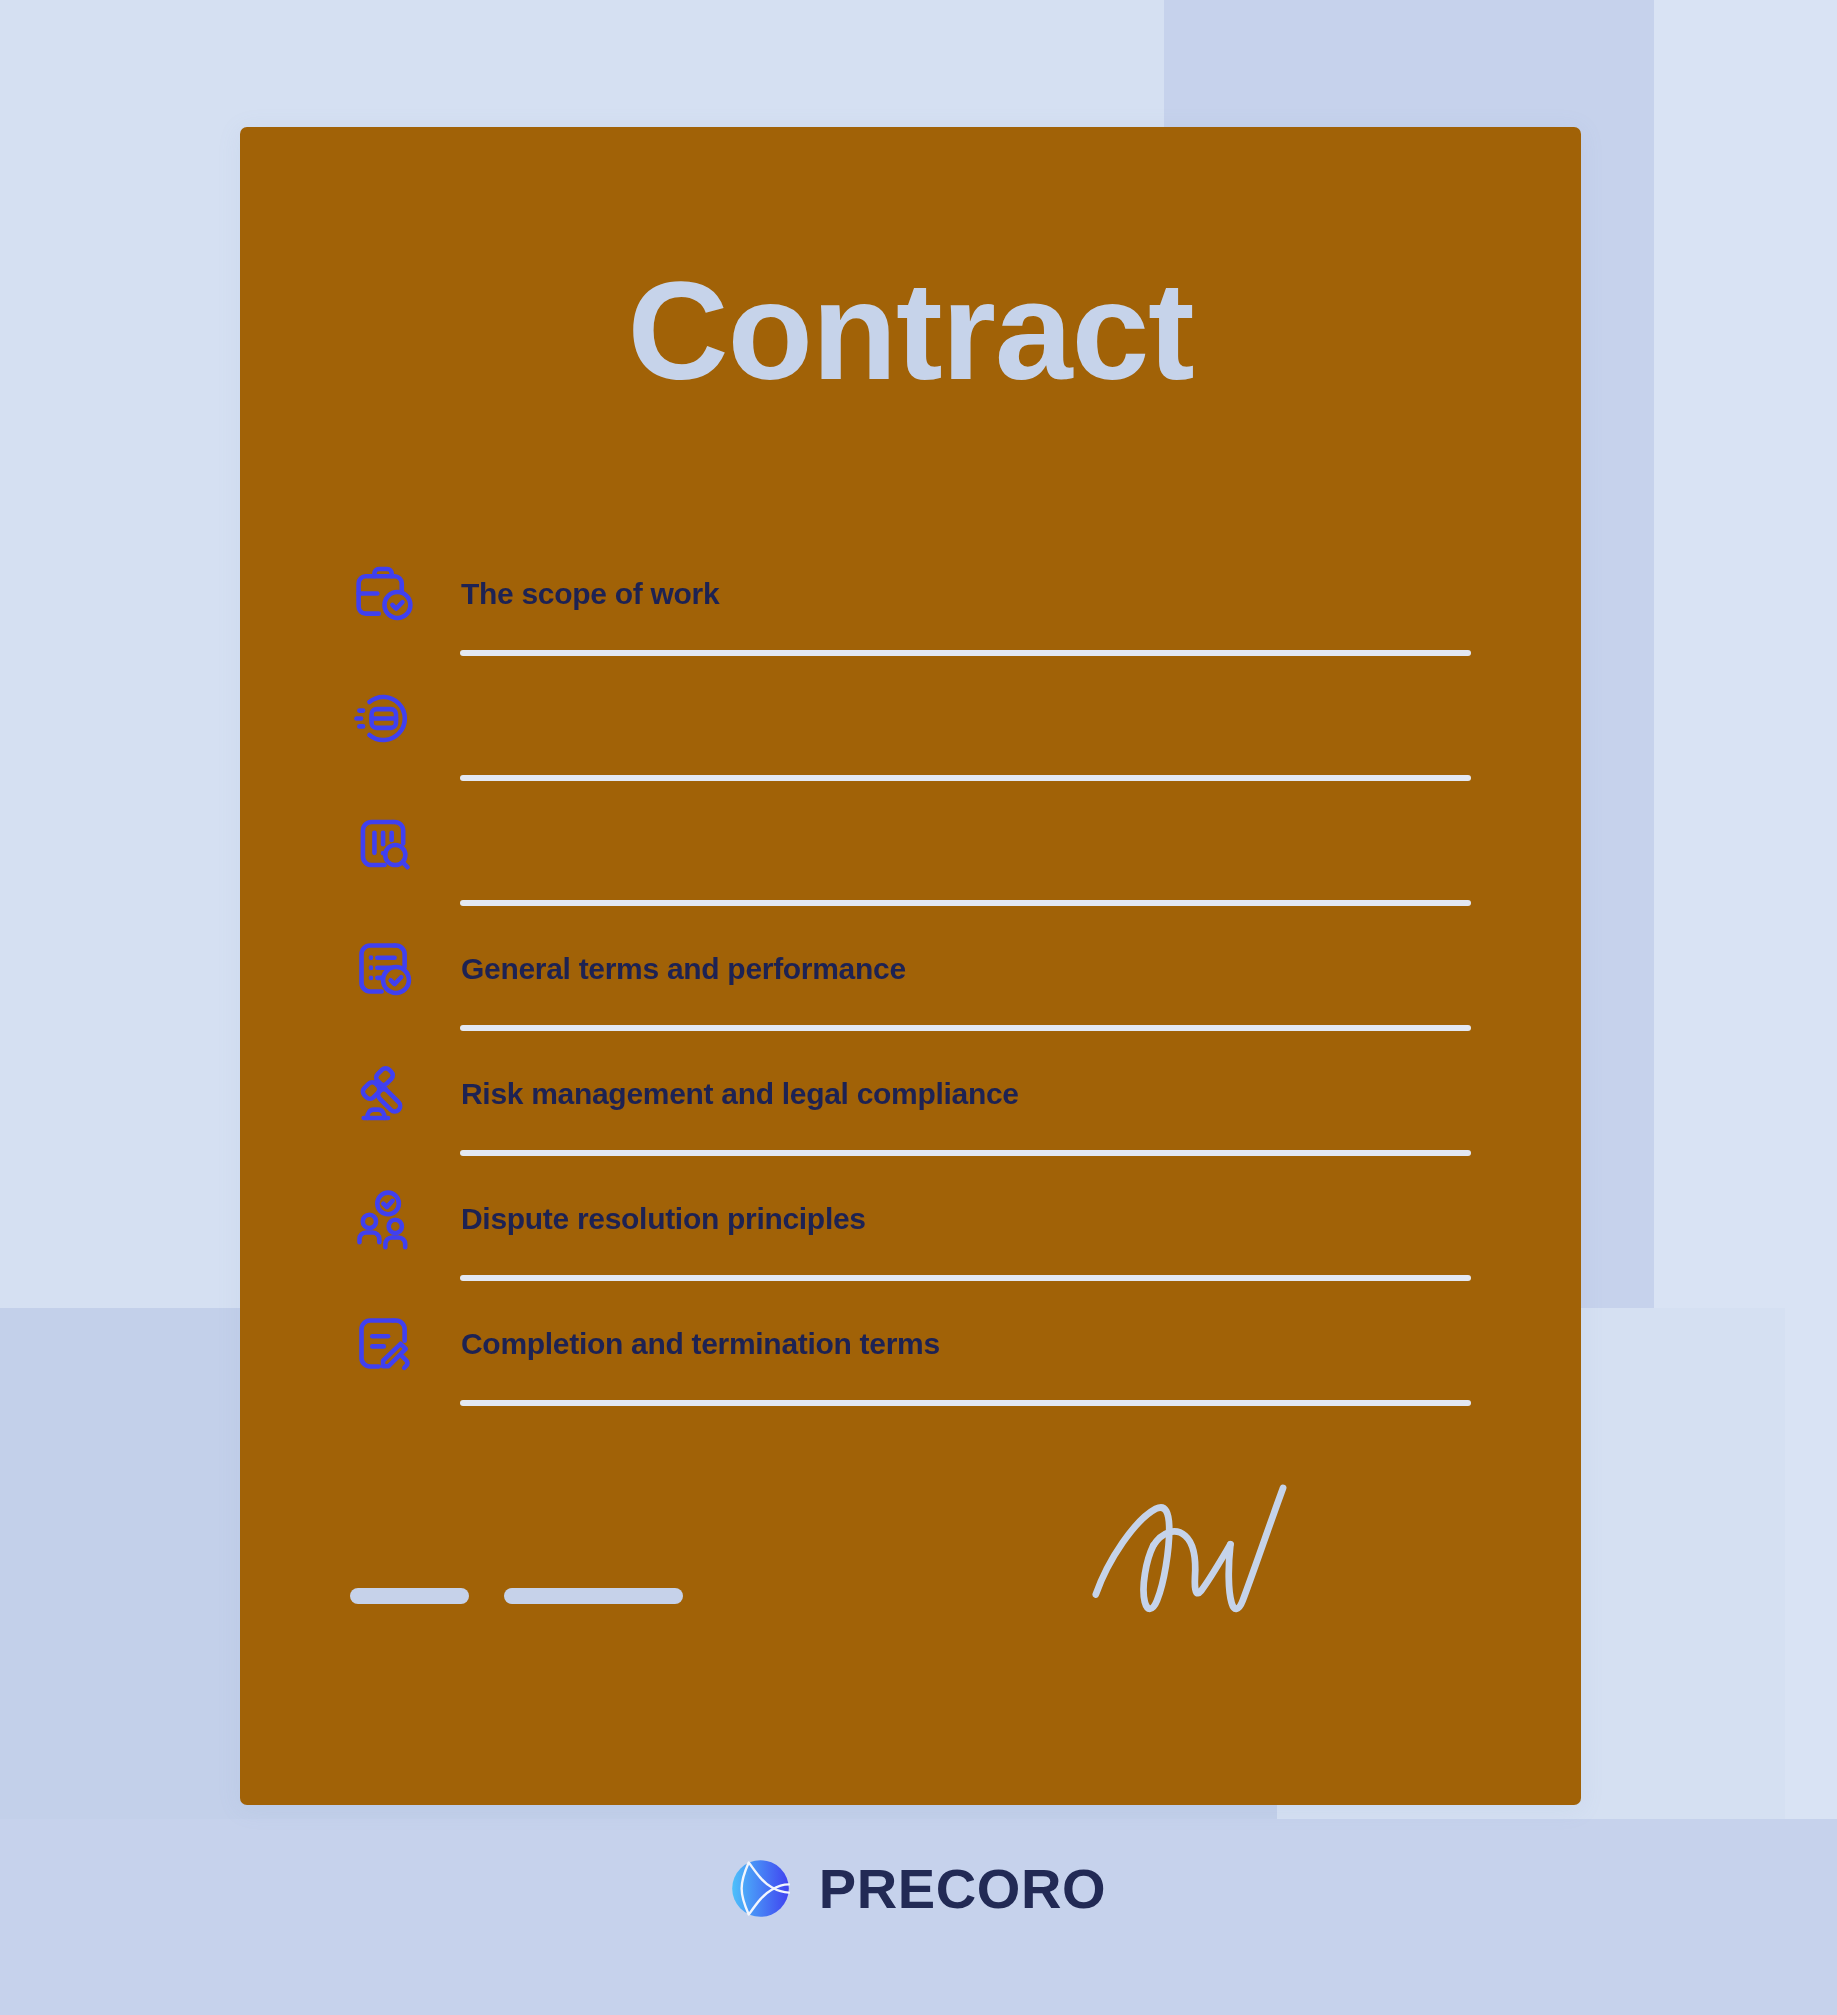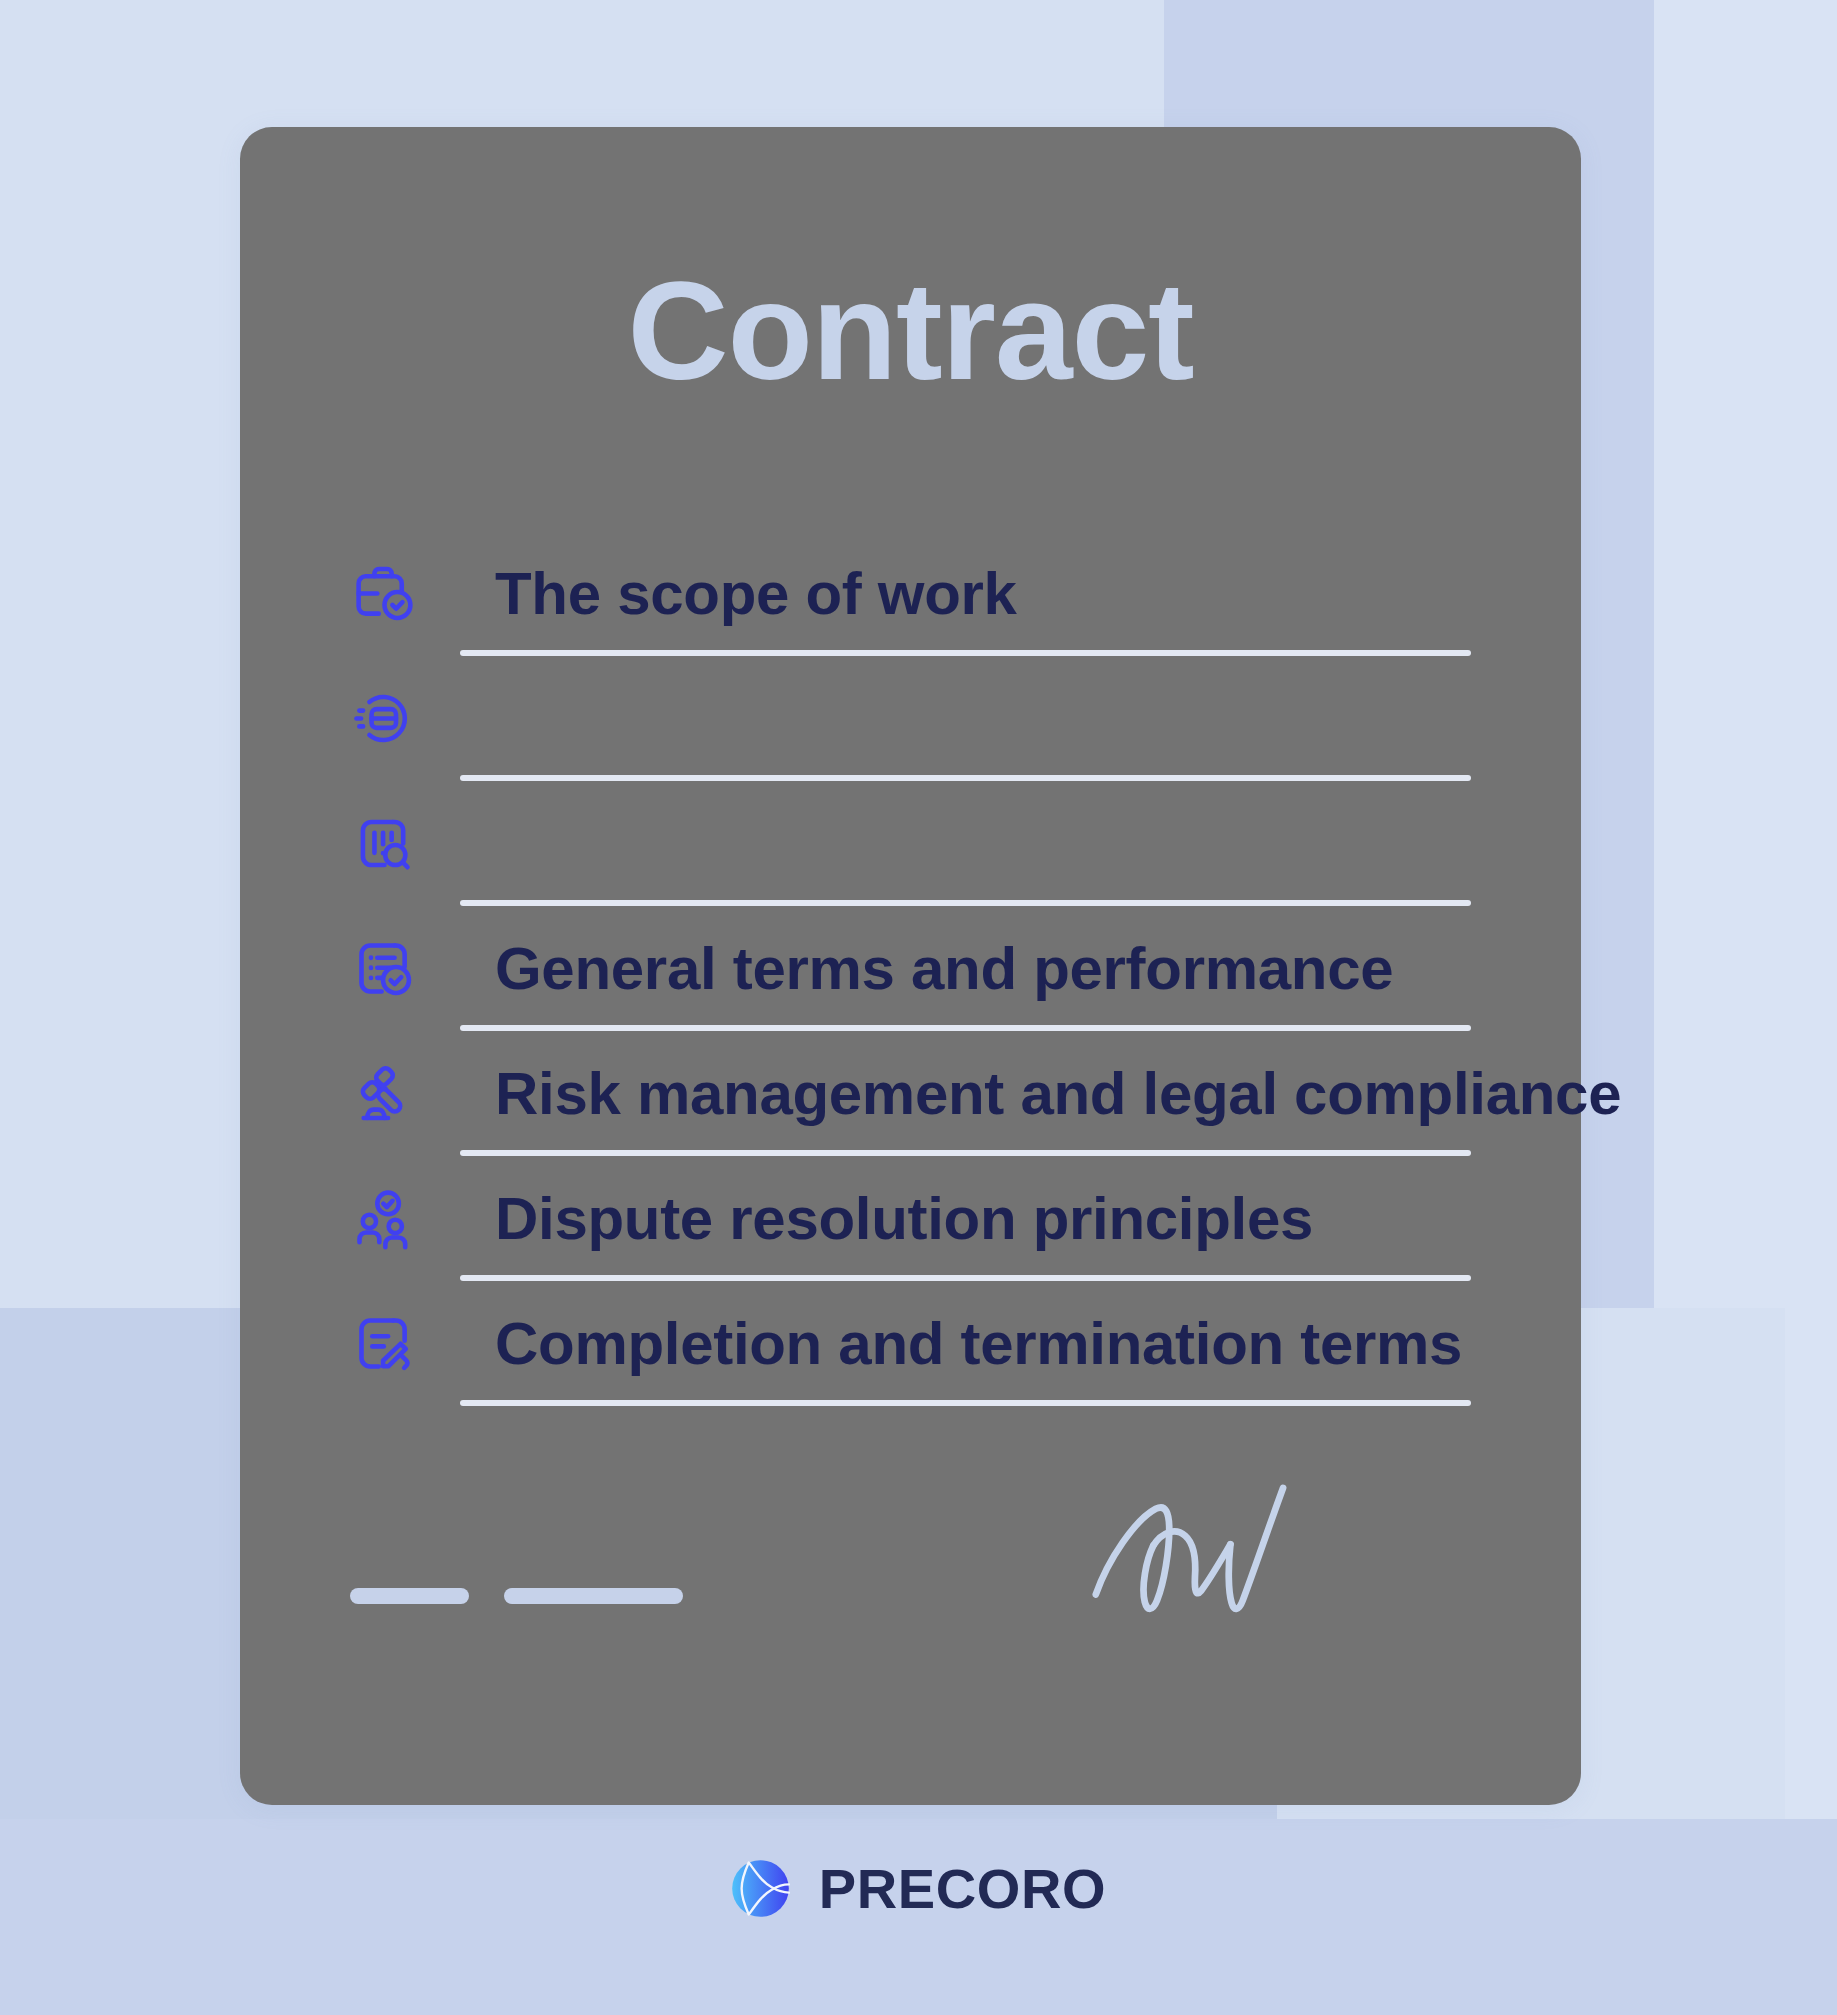--- a/index.html
+++ b/index.html
@@ -43,22 +43,22 @@
     background: #c6d2ec;
   }
 
   
   .card {
     position: absolute;
     left: 240px;
     top: 127px;
     width: 1341px;
     height: 1678px;
-    background: #737373;
-    border-radius: 32px;
+    background: #a16207;
+    border-radius: 7px;
     box-shadow: 0 3.7px 24.5px rgba(120,145,200,0.10);
   }
 
   .card-title {
     position: absolute;
     left: 0;
     top: 134px;
     width: 1341px;
     text-align: center;
     font-size: 140px;
@@ -89,26 +89,25 @@
     min-width: 69px;
     height: 69px;
     display: flex;
     align-items: center;
     justify-content: center;
     margin-right: 42px;
   }
   .row-icon svg { display: block; }
 
   .row-label {
-    font-size: 60px;
+    font-size: 30px;
     font-weight: 700;
     color: #1d2253;
     letter-spacing: -0.3px;
     white-space: nowrap;
-    margin-left: 34px;
   }
 
   .row-divider {
     position: absolute;
     left: 110px;
     right: 0;
     bottom: 0;
     height: 6.1px;
     border-radius: 3.7px;
     background: #e3e8f3;

